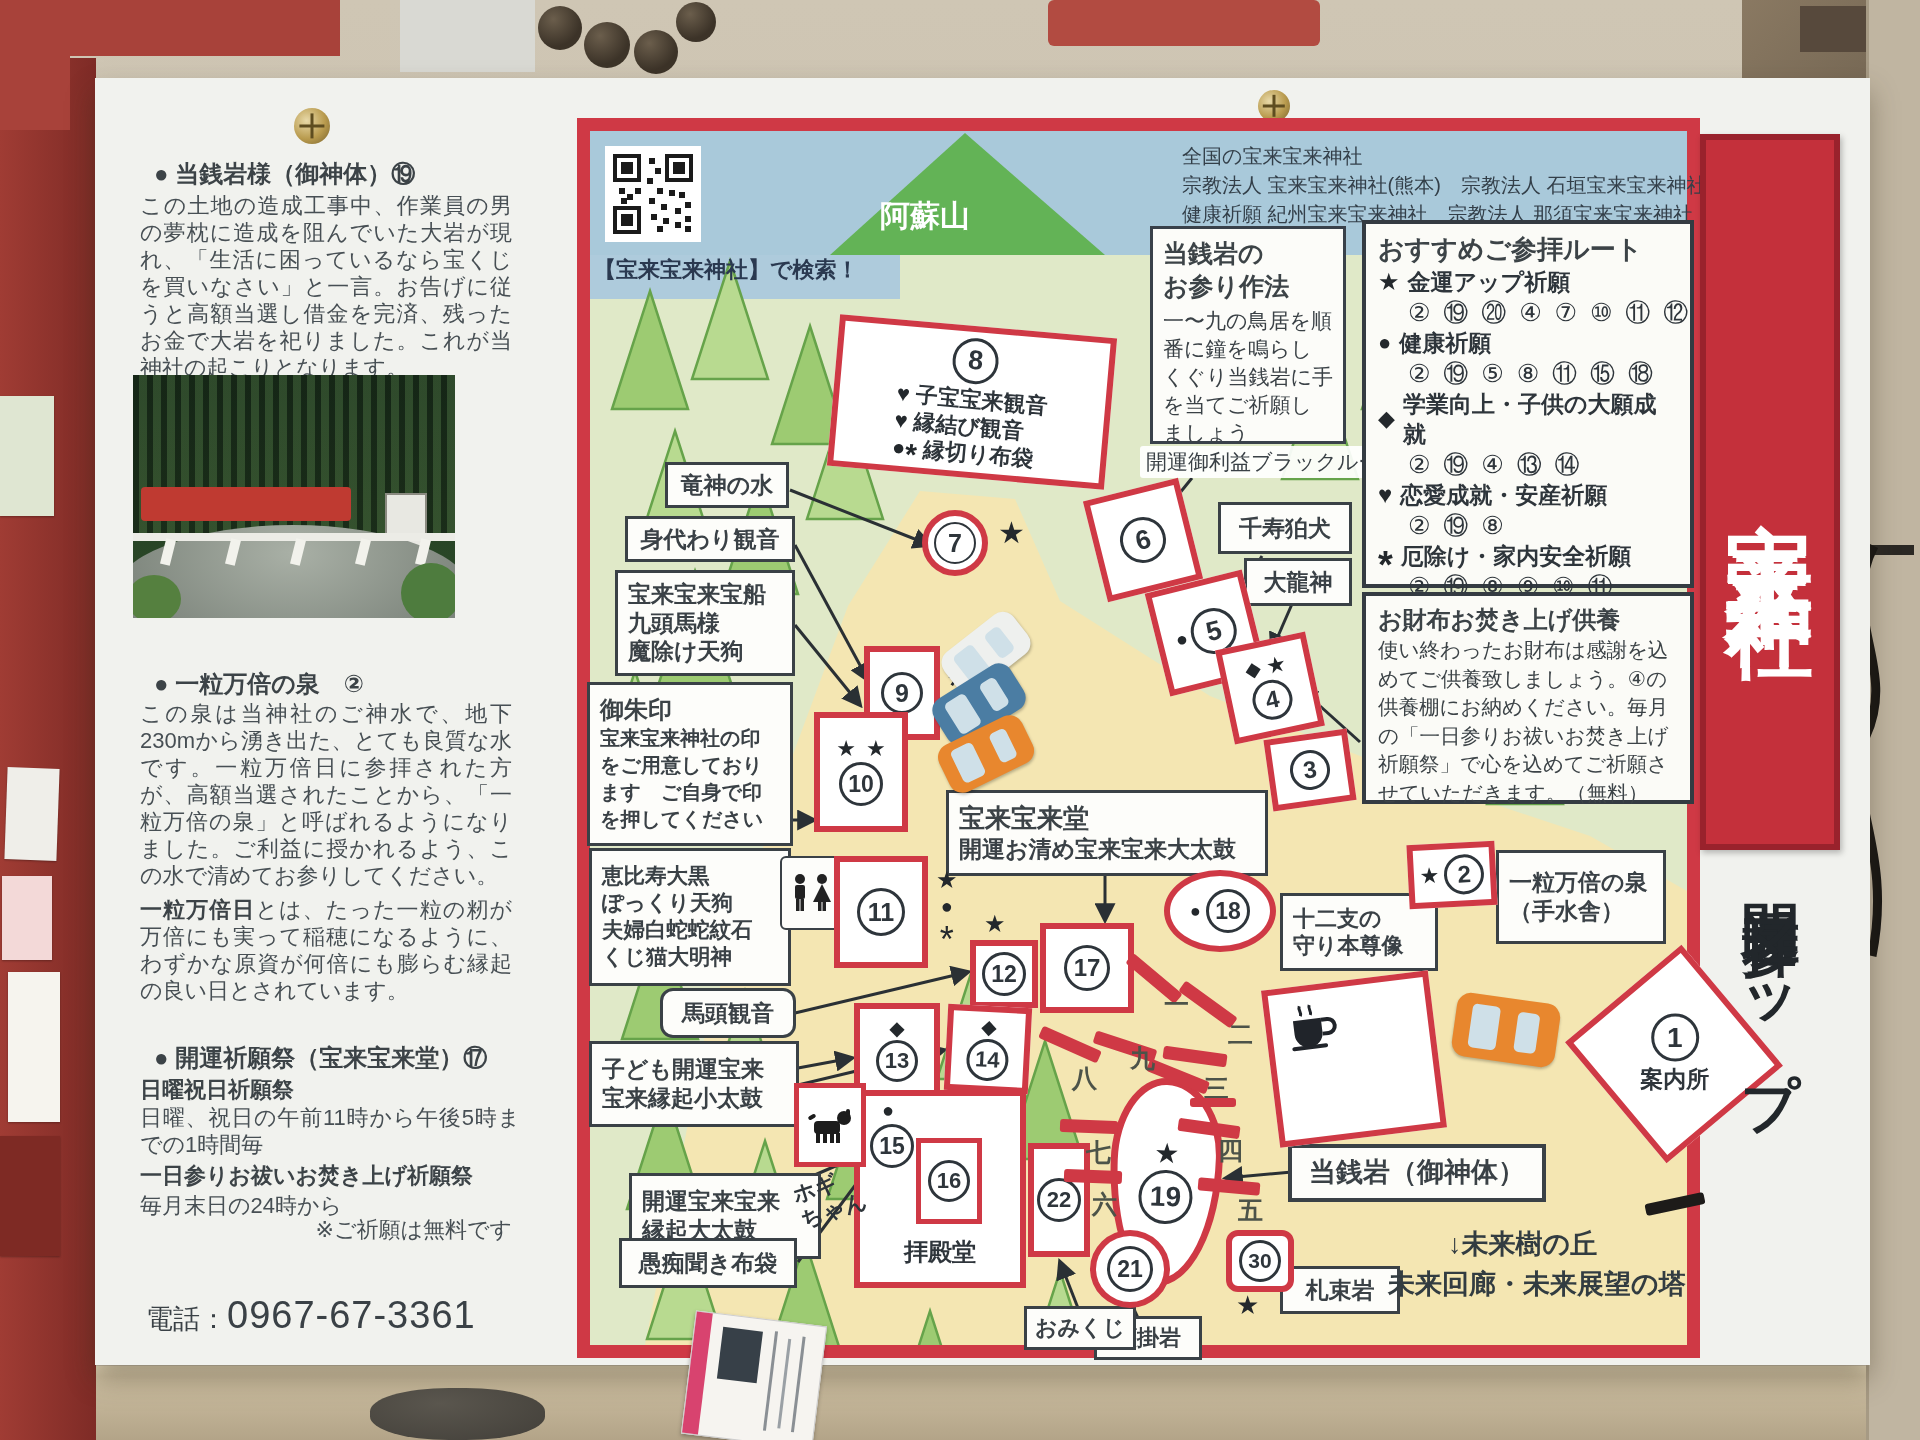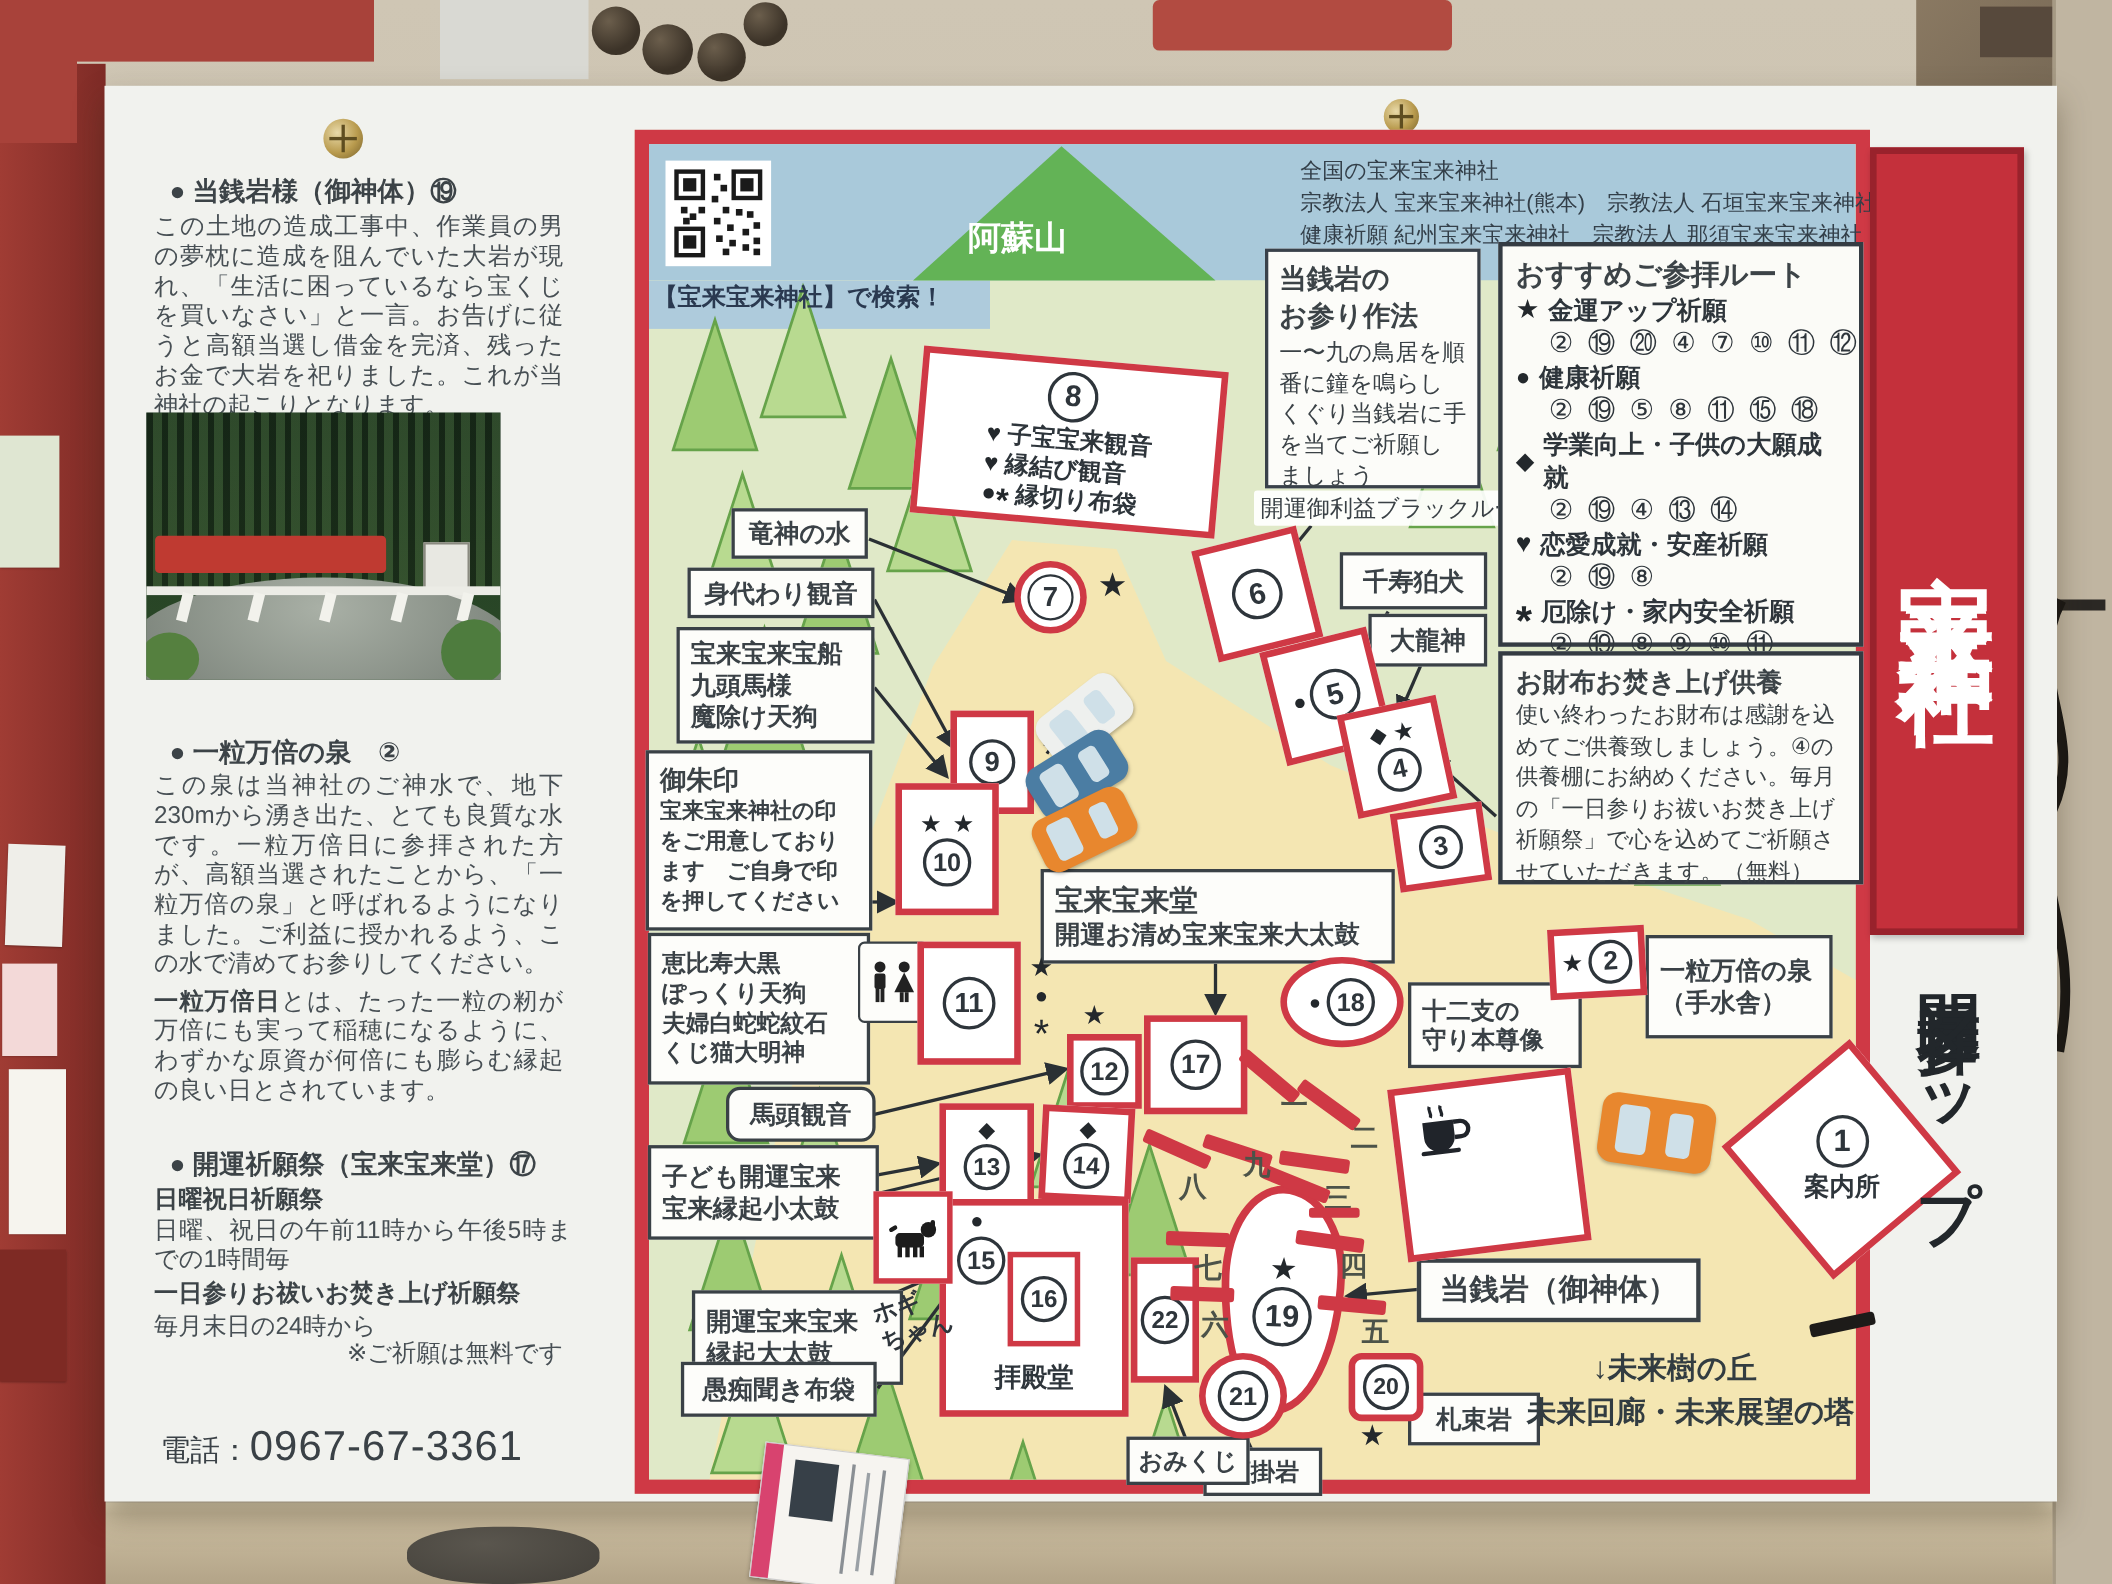--- a/index.html
+++ b/index.html
@@ -437,21 +437,21 @@
     <span class="num" style="width:44px;height:44px;font-size:22px;">22</span>
   </div>
   <div class="marker" style="left:1110px;top:1078px;width:112px;height:208px;border-width:7px;border-radius:48% 52% 55% 45% / 40% 38% 62% 60%;transform:rotate(2deg);">
     <span class="sym" style="font-size:28px;">★</span>
     <span class="num" style="width:54px;height:54px;font-size:28px;">19</span>
   </div>
   <div class="marker" style="left:1090px;top:1230px;width:80px;height:78px;border-radius:50%;">
     <span class="num" style="width:46px;height:46px;font-size:23px;">21</span>
   </div>
   <div class="marker" style="left:1226px;top:1230px;width:68px;height:62px;border-radius:12px;">
-    <span class="num" style="width:42px;height:42px;font-size:21px;">20</span>
+    <span class="num" style="width:42px;height:42px;font-size:21px;">30</span>
   </div>
   <span class="sym abs" style="left:1236px;top:1292px;font-size:26px;">★</span>
 
   <div class="marker" style="left:1270px;top:980px;width:168px;height:158px;transform:rotate(-7deg);display:block;">
     <svg class="abs" style="left:12px;top:10px;" width="56" height="52" viewBox="0 0 56 52">
       <path d="M10 18 h28 v14 a14 14 0 0 1 -28 0 Z" fill="#20242a"></path>
       <path d="M38 20 h6 a7 7 0 0 1 0 14 h-6" fill="none" stroke="#20242a" stroke-width="4"></path>
       <path d="M18 4 c-2 4 2 6 0 10 M28 4 c-2 4 2 6 0 10" stroke="#20242a" stroke-width="3" fill="none"></path>
       <rect x="6" y="44" width="36" height="4" rx="2" fill="#20242a"></rect>
     </svg>

